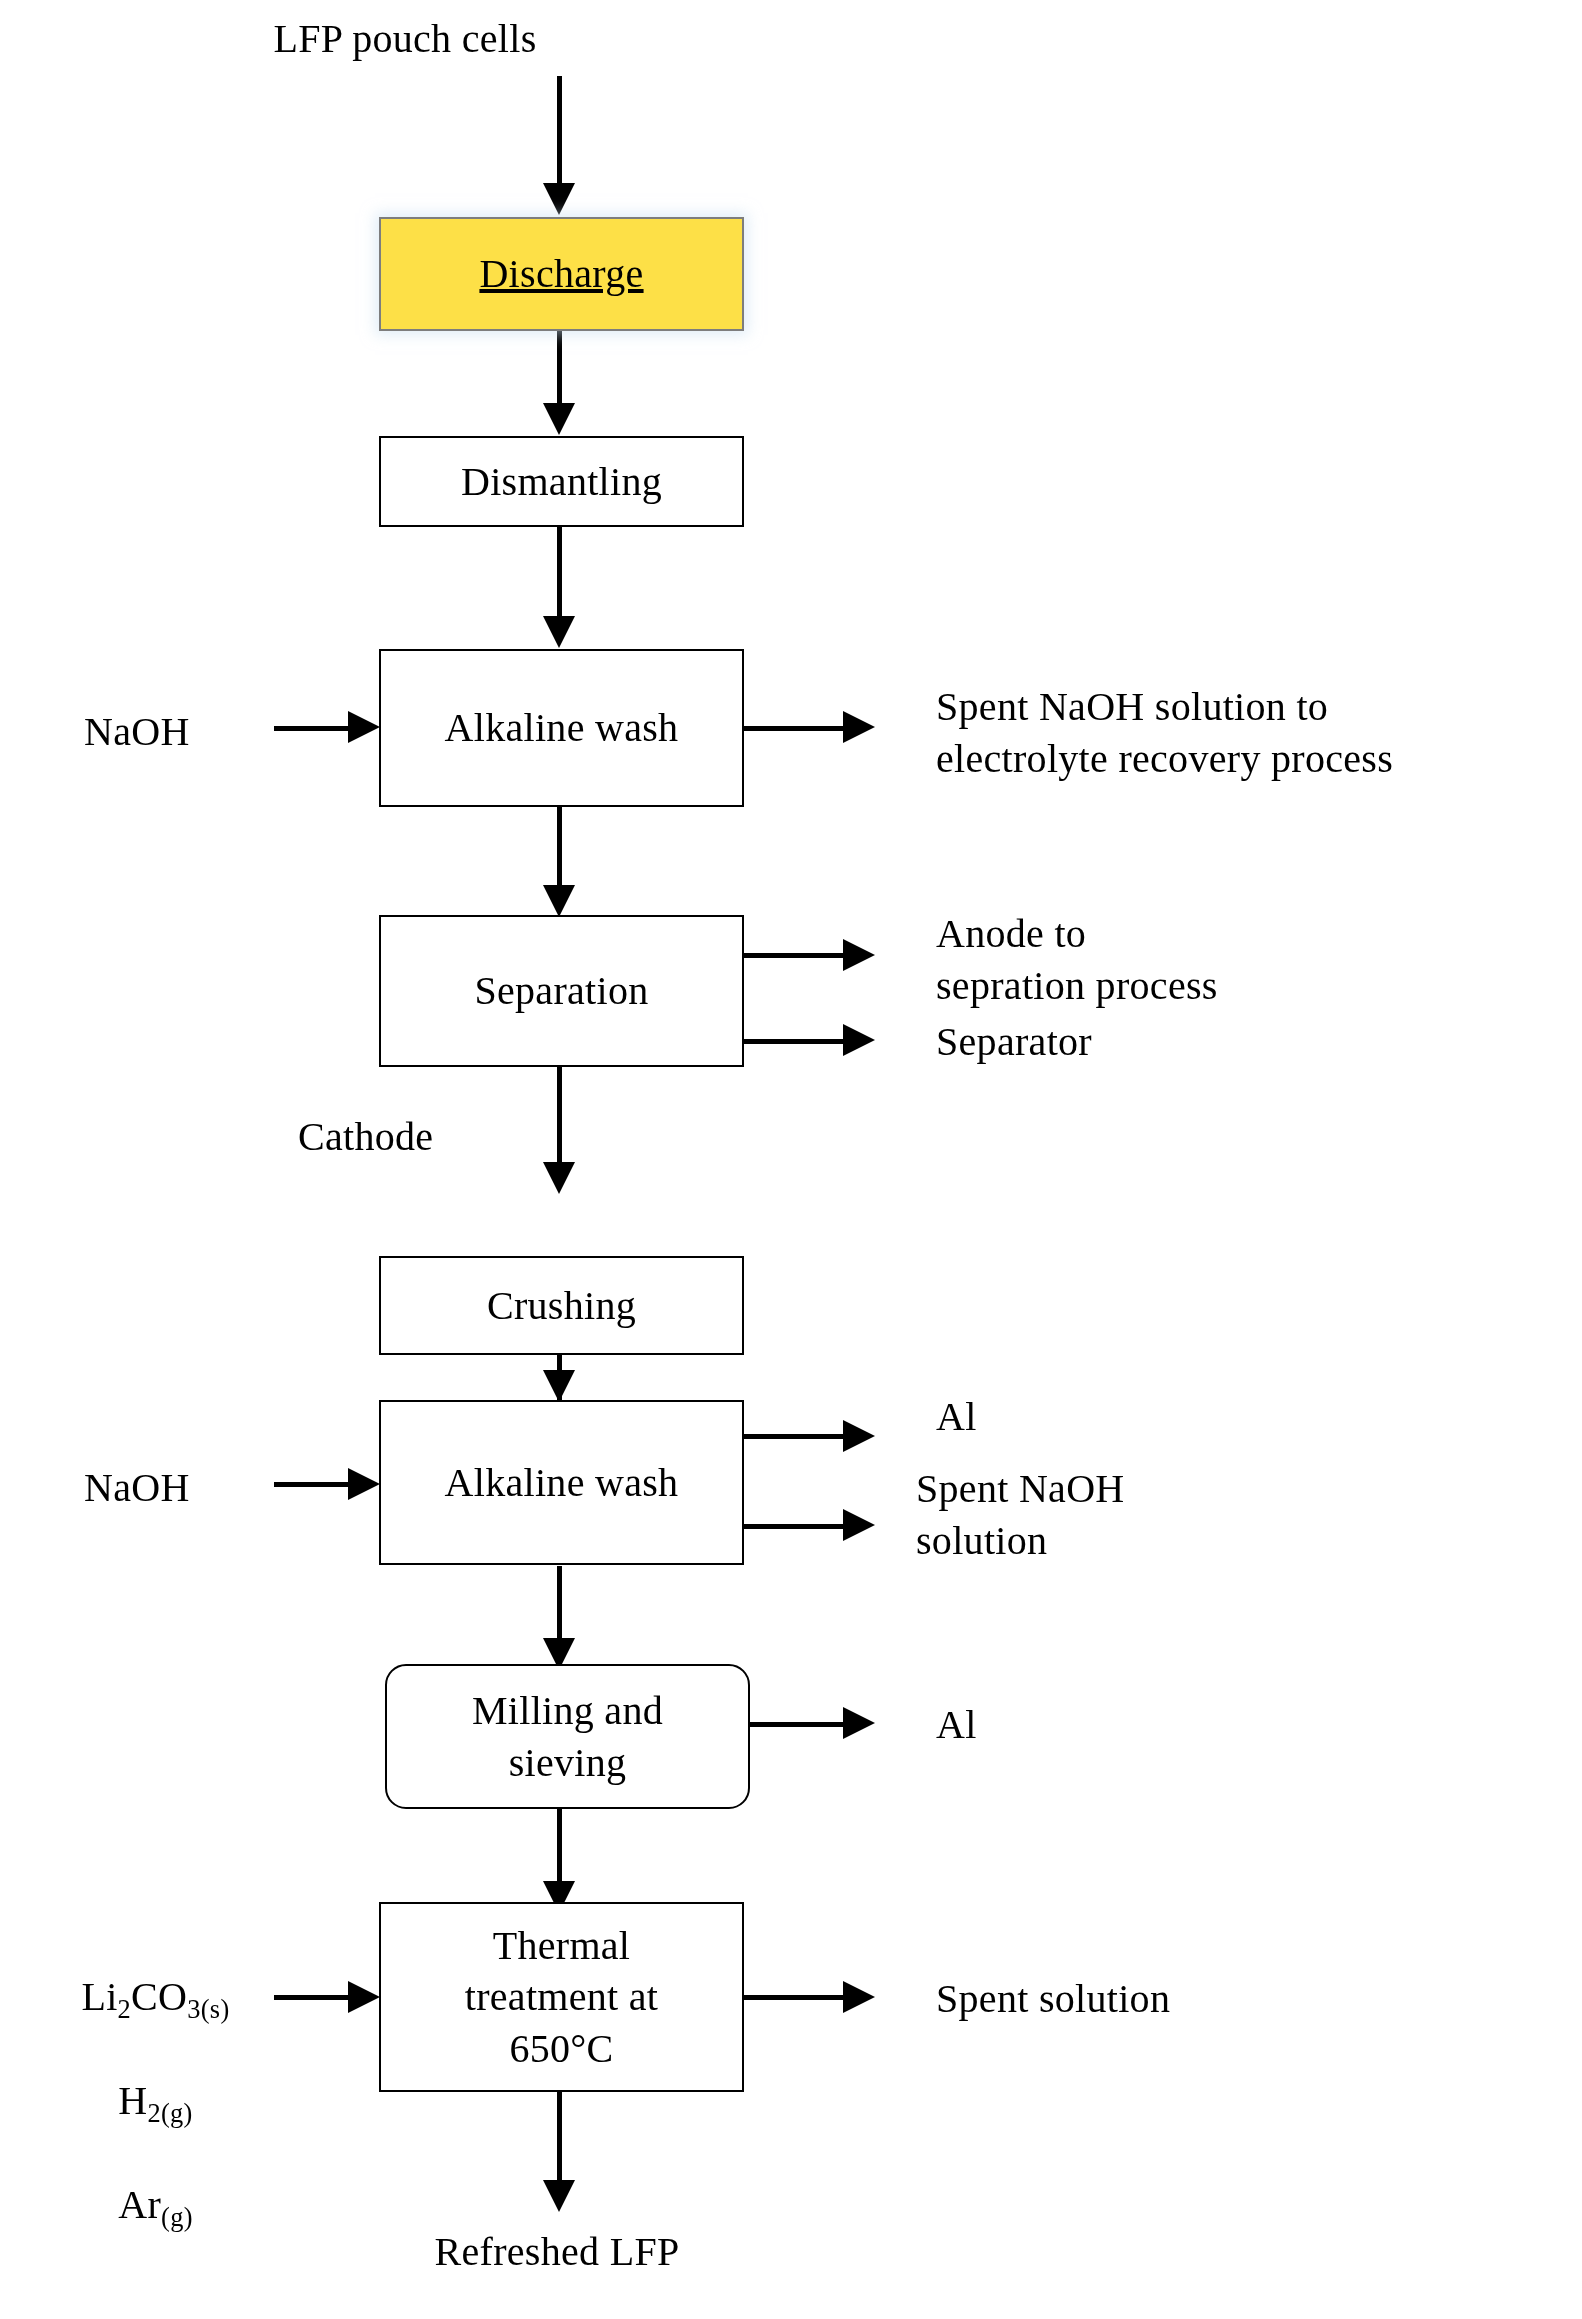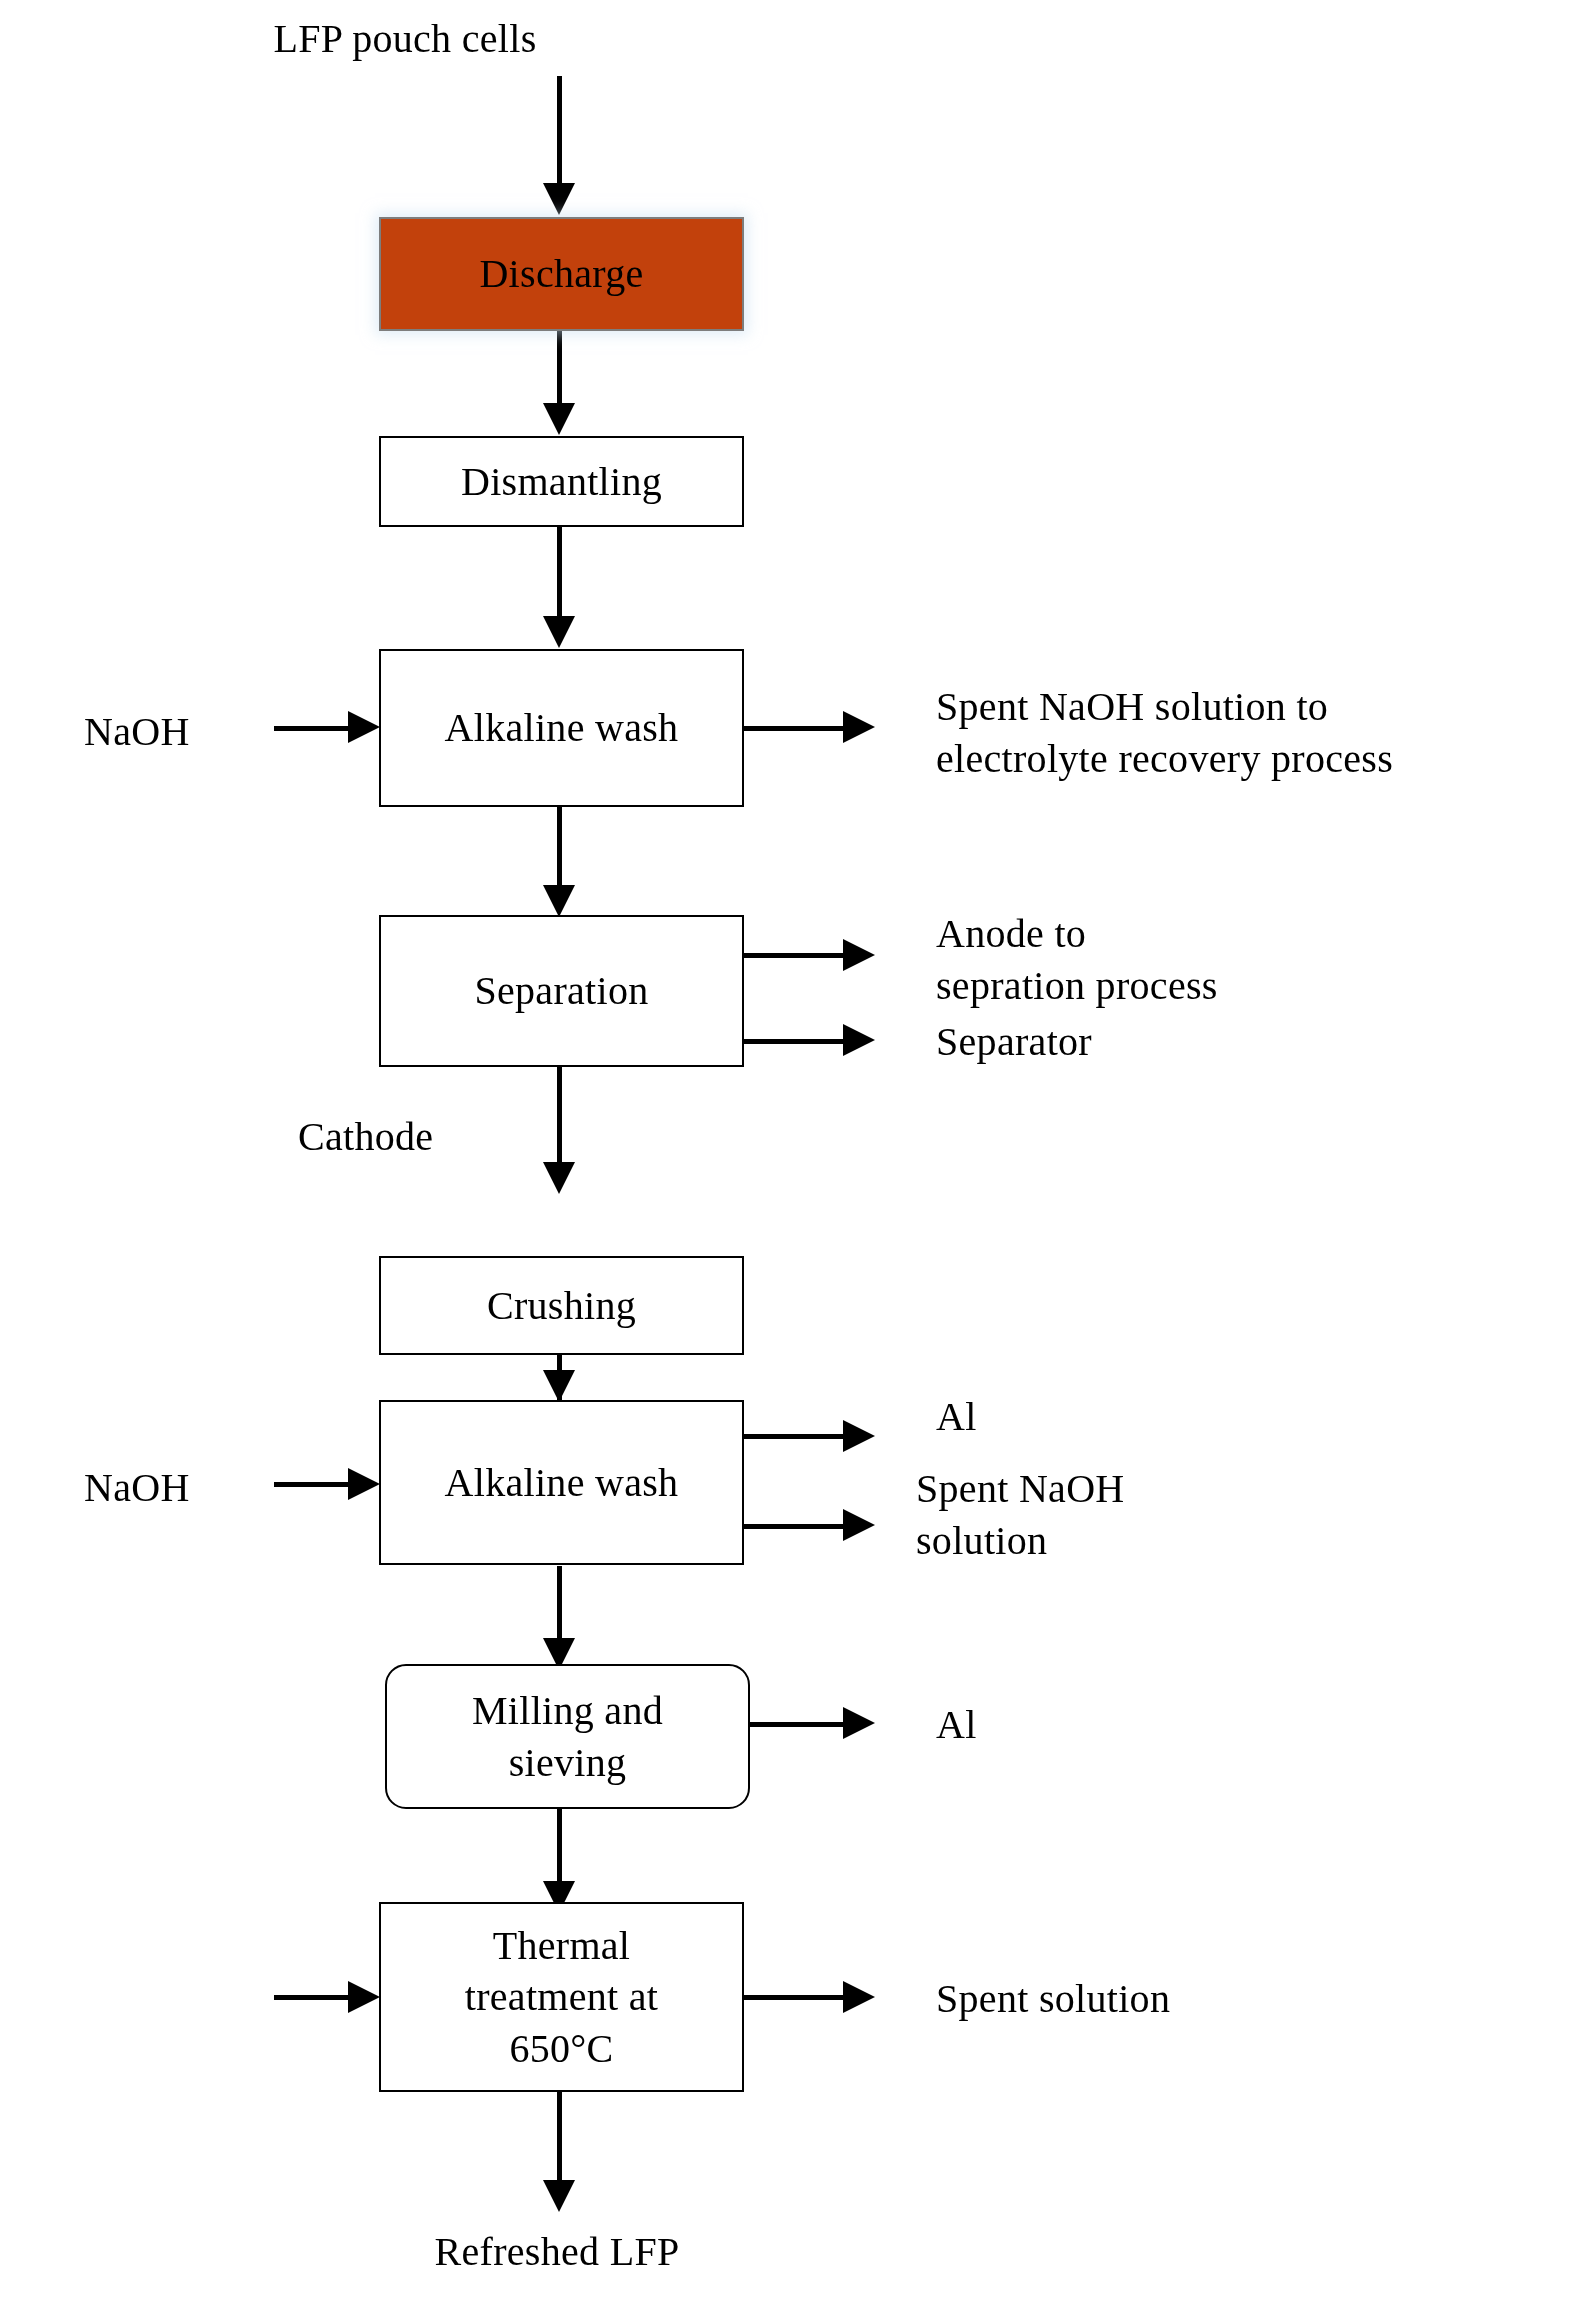--- a/index.html
+++ b/index.html
@@ -31,22 +31,23 @@
     justify-content: center;
     text-align: center;
     font-size: 40px;
     line-height: 1.28;
     letter-spacing: 0.3px;
     white-space: pre-line;
     z-index: 3;
   }
   .box.highlight {
     border: 2.9px solid #7d7d7d;
-    background: #c2410c;
+    background: #fde047;
     box-shadow: 0 0 13.3px 3.8px rgba(200,222,240,0.55);
+    text-decoration: underline;
   }
 
   
   .label {
     position: absolute;
     font-size: 40px;
     line-height: 1.30;
     letter-spacing: 0.3px;
     white-space: pre-line;
     z-index: 4;
@@ -172,20 +173,25 @@
   <div class="arrow-right" style="left:843px; top:1707px;"></div>
   <div class="label left" style="left:936px; top:1699px; width:285px;">Al</div>
 
   <div class="vline" style="left:557px; top:1809px; height:78px;"></div>
   <div class="arrow-down" style="left:543px; top:1881px;"></div>
 
   <div class="box" style="left:379px; top:1902px; width:365px; height:190px;">Thermal
 treatment at
 650°C</div>
 
+  <div class="label center" style="left:27px; top:1919px; width:257px;">
+    <div>Li<sub>2</sub>CO<sub>3(s)</sub></div>
+    <div>H<sub>2(g)</sub></div>
+    <div>Ar<sub>(g)</sub></div>
+  </div>
   <div class="hline" style="left:274px; top:1995px; width:78px;"></div>
   <div class="arrow-right" style="left:348px; top:1981px;"></div>
 
   <div class="hline" style="left:744px; top:1995px; width:105px;"></div>
   <div class="arrow-right" style="left:843px; top:1981px;"></div>
   <div class="label left" style="left:936px; top:1973px; width:495px;">Spent solution</div>
 
   <div class="vline" style="left:557px; top:2092px; height:95px;"></div>
   <div class="arrow-down" style="left:543px; top:2180px;"></div>
   <div class="label center" style="left:367px; top:2226px; width:380px;">Refreshed LFP</div>

